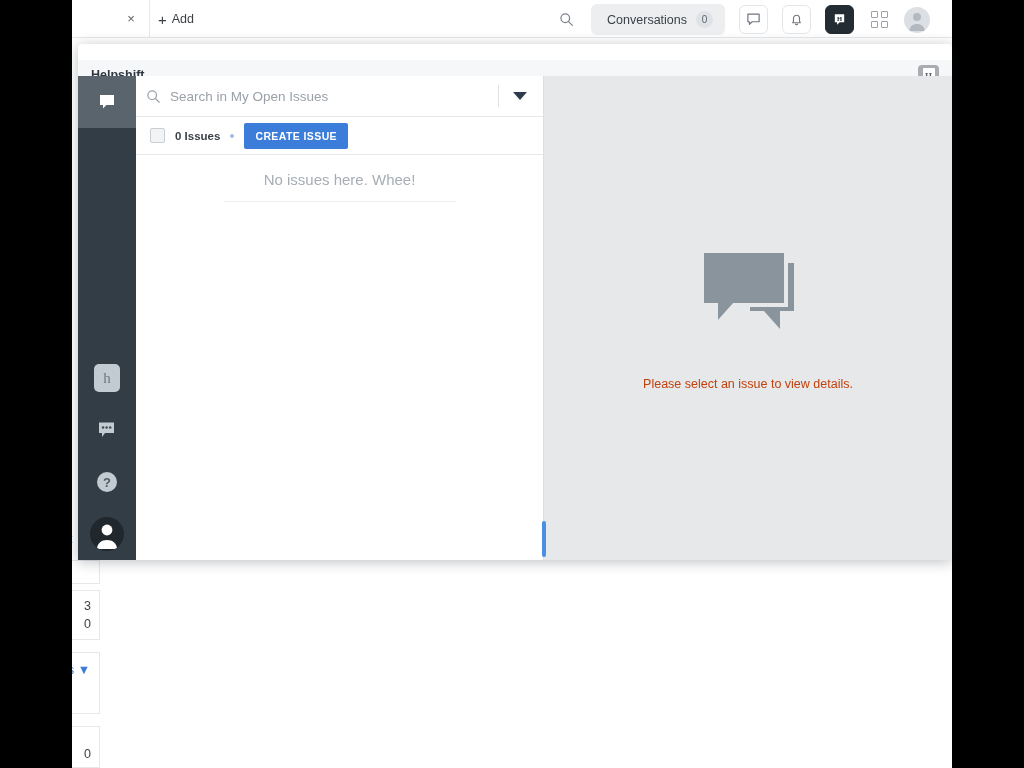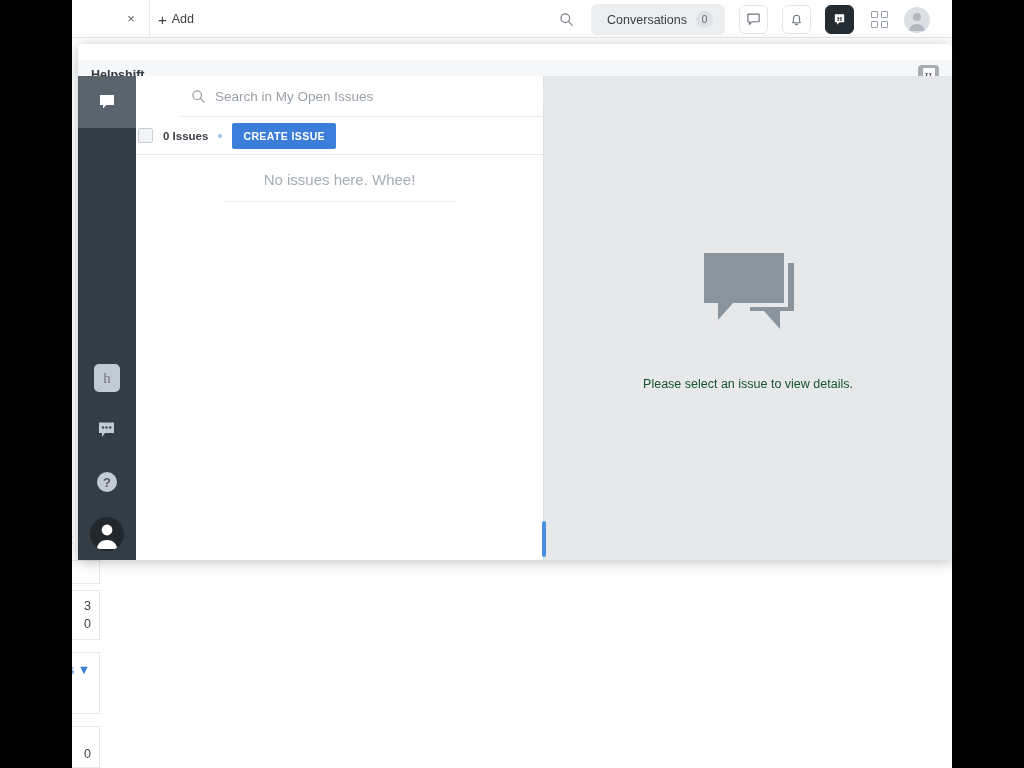--- a/index.html
+++ b/index.html
@@ -318,21 +318,20 @@
 
   .search-row {
     position: absolute;
     left: 0; top: 0;
     width: 407px;
     height: 41px;
     border-bottom: 1px solid #e6e8ea;
     box-sizing: border-box;
     display: flex;
     align-items: center;
-    margin-left: 45px;
   }
   .search-icon-wrap {
     width: 34px;
     display: flex;
     align-items: center;
     justify-content: center;
   }
   .search-input {
     border: none;
     outline: none;
@@ -361,21 +360,21 @@
 
   .issues-bar {
     position: absolute;
     left: 0; top: 41px;
     width: 407px;
     height: 38px;
     border-bottom: 1px solid #e6e8ea;
     box-sizing: border-box;
     display: flex;
     align-items: center;
-    padding-left: 2px;
+    padding-left: 14px;
     gap: 10px;
   }
   .checkbox {
     width: 13px;
     height: 13px;
     border: 1px solid #c9ced3;
     background: #f2f3f5;
     border-radius: 2px;
     cursor: pointer;
   }
@@ -430,21 +429,21 @@
     height: 484px;
     background: #e7e8ea;
     display: flex;
     flex-direction: column;
     align-items: center;
     justify-content: center;
   }
   .detail-text {
     margin-top: 36px;
     font-size: 12.5px;
-    color: #14532d;
+    color: #c2410c;
   }
 
   .resize-handle {
     position: absolute;
     left: 464px;
     top: 477px;
     width: 4px;
     height: 36px;
     background: #4a90e2;
     border-radius: 2px;

